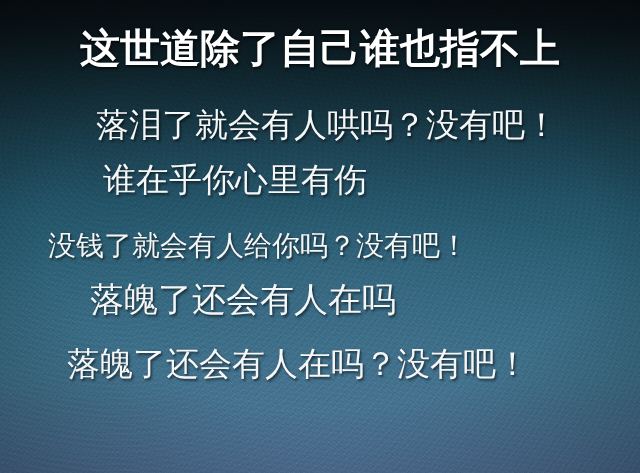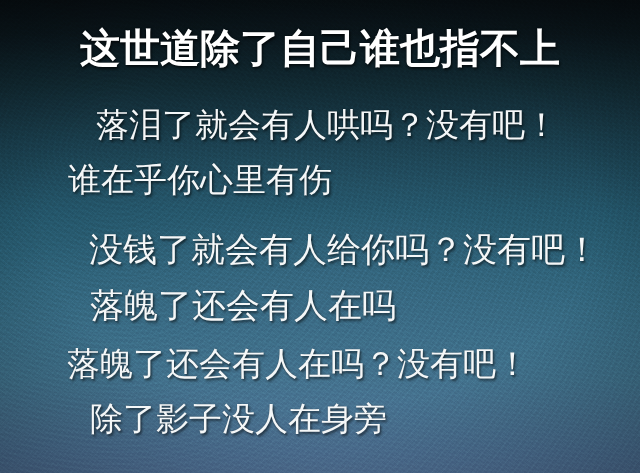--- a/index.html
+++ b/index.html
@@ -79,25 +79,25 @@
     font-size: 33px;
     font-weight: normal;
     line-height: 1.0;
     white-space: nowrap;
     text-shadow: 1.5px 2px 2.5px rgba(0,0,0,0.55), 0 0 1px rgba(0,0,0,0.4);
   }
 
   
   #stanza-1 { top: 108px; }
   #stanza-1 .line-1 { margin-left: 96px; }
-  #stanza-1 .line-2 { margin-left: 68px; margin-top: 22px; }
+  #stanza-1 .line-2 { margin-left: 103px; margin-top: 22px; }
 
   
   #stanza-2 { top: 232px; }
-  #stanza-2 .line-1 { margin-left: 48px; font-size: 34px; text-align: center; }
+  #stanza-2 .line-1 { margin-left: 48px; font-size: 28px; }
   #stanza-2 .line-2 { margin-left: 90px; margin-top: 22px; font-size: 34px; }
 
   
   #stanza-3 { top: 347px; }
   #stanza-3 .line-1 { margin-left: 67px; }
   #stanza-3 .line-2 { margin-left: 90px; margin-top: 22px; }
 </style>
 </head>
 <body>
 
@@ -115,17 +115,16 @@
       <div class="line line-2">谁在乎你心里有伤</div>
     </div>
 
     <div class="stanza" id="stanza-2">
       <div class="line line-1">没钱了就会有人给你吗？没有吧！</div>
       <div class="line line-2">落魄了还会有人在吗</div>
     </div>
 
     <div class="stanza" id="stanza-3">
       <div class="line line-1">落魄了还会有人在吗？没有吧！</div>
-      <div class="line line-2">除了影子没人在身旁</div>
     </div>
 
   </div>
 </div>
 
 </body></html>

